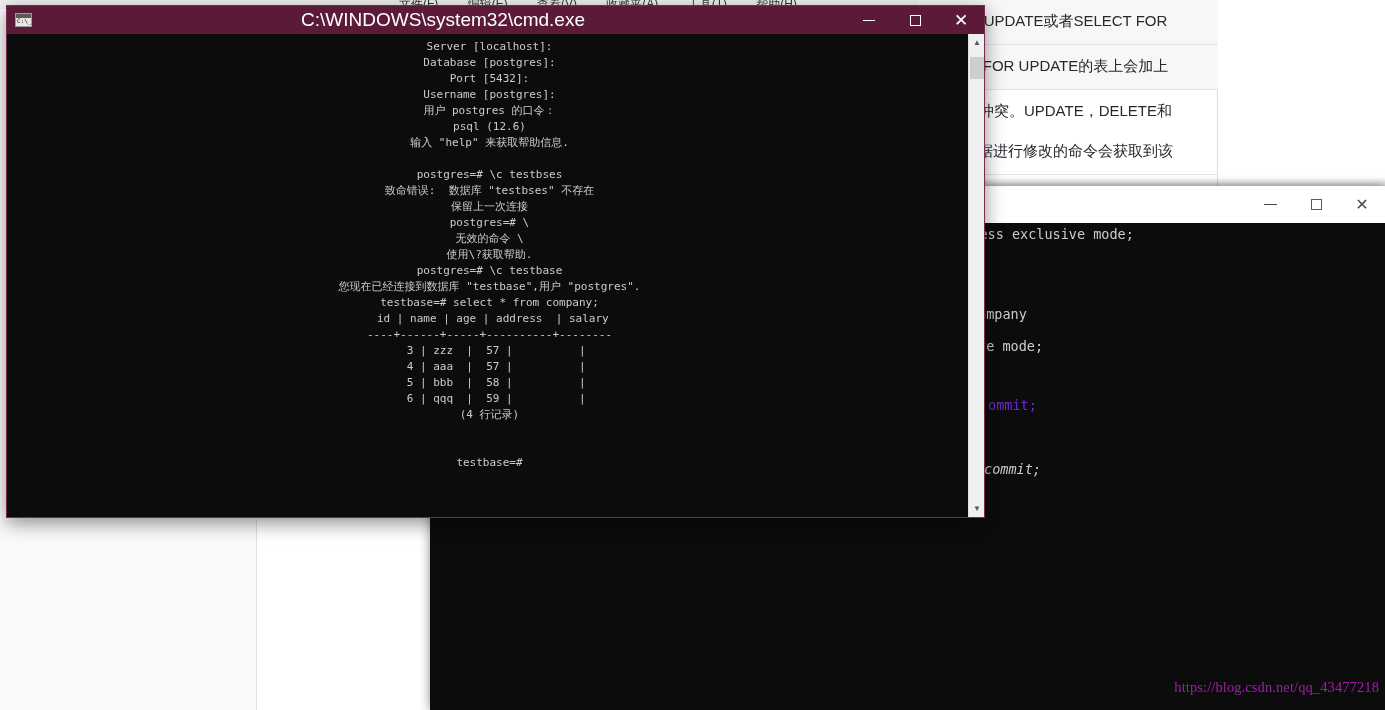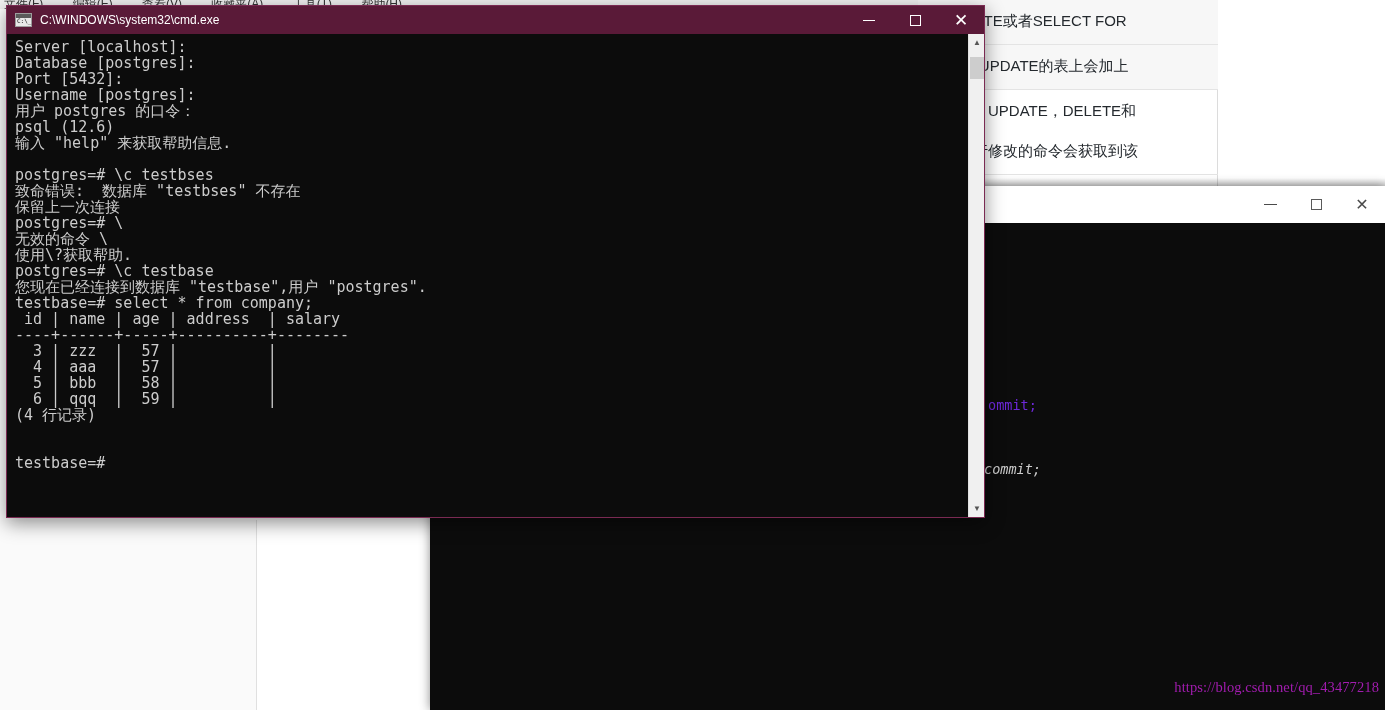--- a/index.html
+++ b/index.html
@@ -2,21 +2,21 @@
 <html><head>
 <meta charset="utf-8">
 <style>
   * { box-sizing: border-box; margin: 0; padding: 0; }
   html, body {
     width: 1385px; height: 710px;
     overflow: hidden;
     background: #ffffff;
     font-family: "Liberation Sans", sans-serif;
   }
-  #root { position: relative; width: 1385px; height: 710px; overflow: hidden; }
+  #root { position: relative; width: 1385px; height: 710px; overflow: hidden; text-align: center; }
 
   
   .browser-page {
     position: absolute; left: 0; top: 0; width: 1385px; height: 710px;
     background: #ffffff;
   }
   .browser-menubar {
     position: absolute; left: 0; top: 0; width: 1218px; height: 9px;
     background: #f2f2f2; overflow: hidden;
     font-size: 12px; color: #333; white-space: nowrap;
@@ -126,37 +126,37 @@
   .cmd-icon::before {
     content: ""; position: absolute; left: 0; top: 0; right: 0; height: 4px;
     background: #5a5a5a;
   }
   .cmd-icon::after {
     content: "C:\\_"; position: absolute; left: 1px; top: 3px;
     font-family: "DejaVu Sans Mono", monospace; font-size: 6px;
     color: #111; line-height: 8px;
   }
   .cmd-title-text {
-    color: #ffffff; font-size: 12px; font-family: "Liberation Sans", sans-serif;
+    color: #ffffff; font-size: 19px; font-family: "Liberation Sans", sans-serif;
     flex: 1 1 auto; white-space: nowrap; overflow: hidden;
   }
   .cmd-ctrls { display: flex; align-items: stretch; height: 28px; }
   .cmd-ctrl {
     width: 46px; display: flex; align-items: center; justify-content: center;
     color: #ffffff;
   }
   .cmd-ctrl .g-min { display:block; width:12px; height:1px; background:#ffffff; }
   .cmd-ctrl .g-max { display:block; width:11px; height:11px; border:1px solid #ffffff; }
   .cmd-ctrl .g-close { font-size: 17px; line-height: 1; }
 
   .cmd-body {
     position: absolute; left: 0; top: 28px; width: 961px; height: 483px;
     background: #0c0c0c;
     font-family: "DejaVu Sans Mono", "Liberation Mono", monospace;
-    font-size: 15px; line-height: 16px;
+    font-size: 11px; line-height: 16px;
     color: #cccccc;
     padding: 5px 4px 0 8px;
     overflow: hidden;
     white-space: pre;
   }
   .cmd-body .spacer-line { display:block; height:16px; }
 
   
   .cmd-scroll {
     position: absolute; right: 0; top: 28px; width: 16px; height: 483px;

